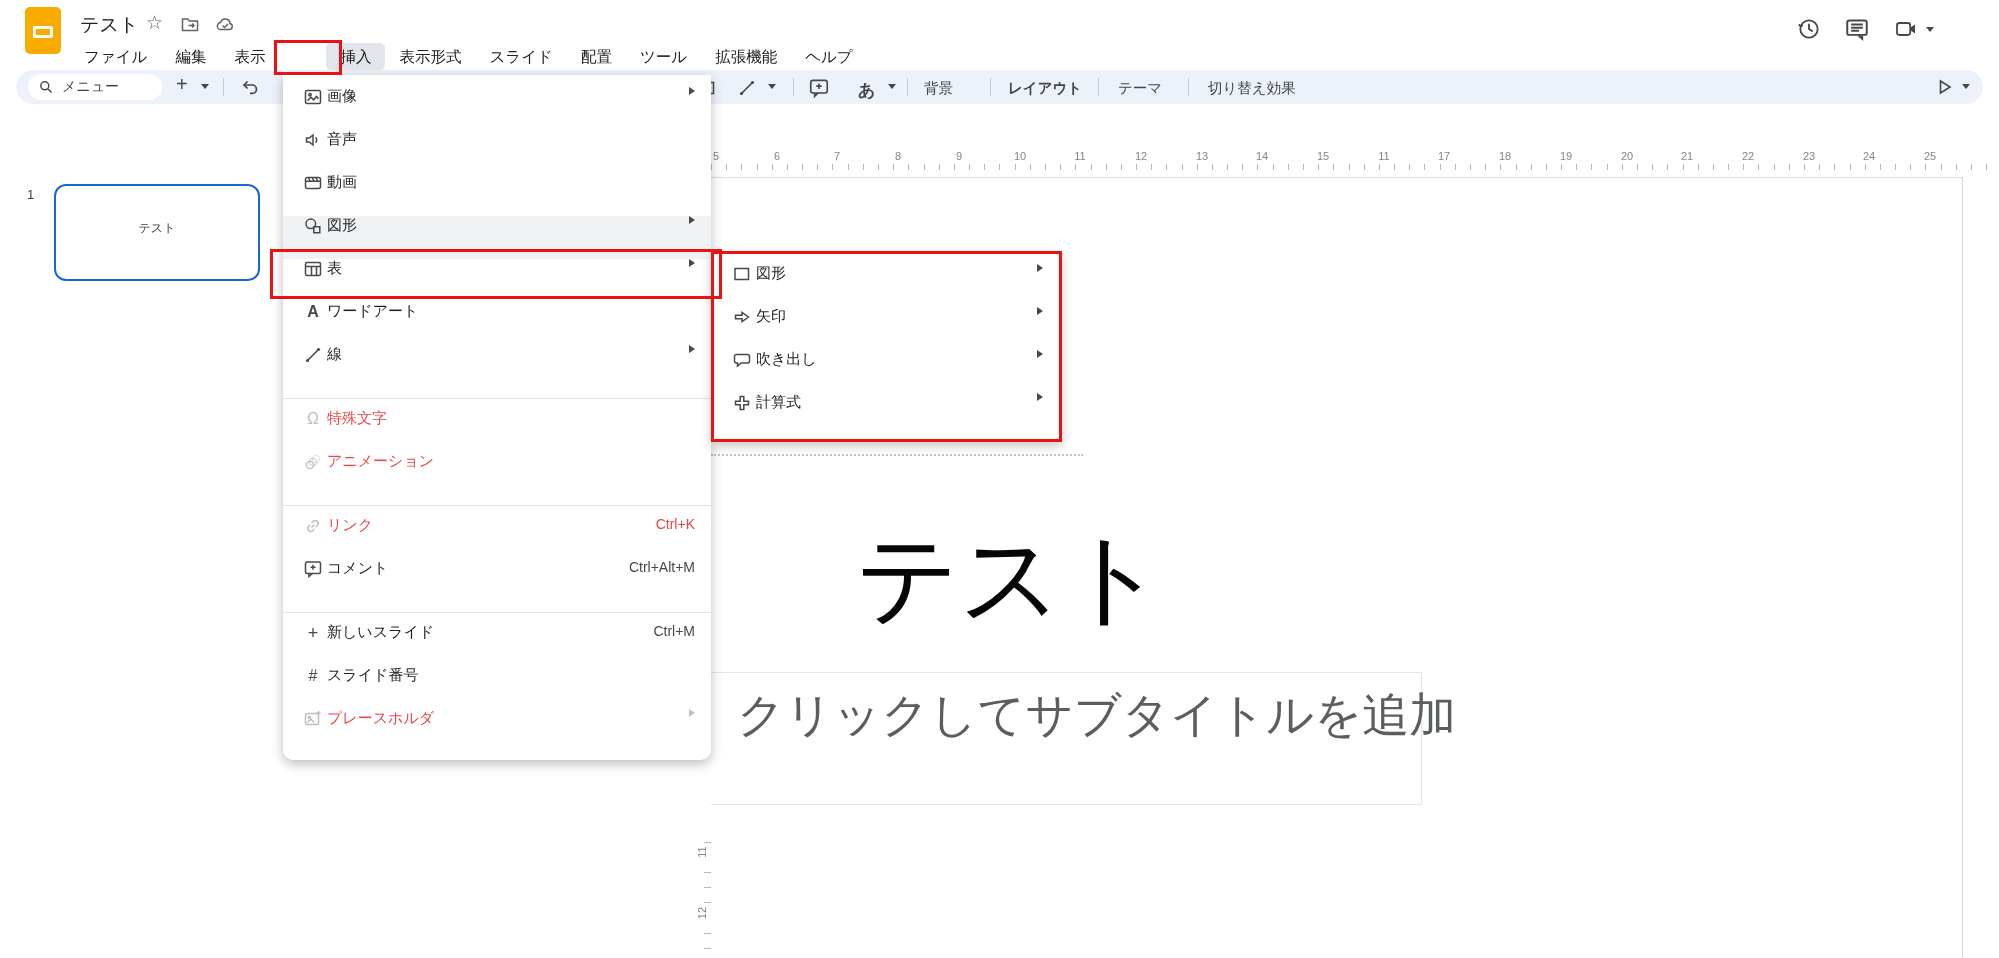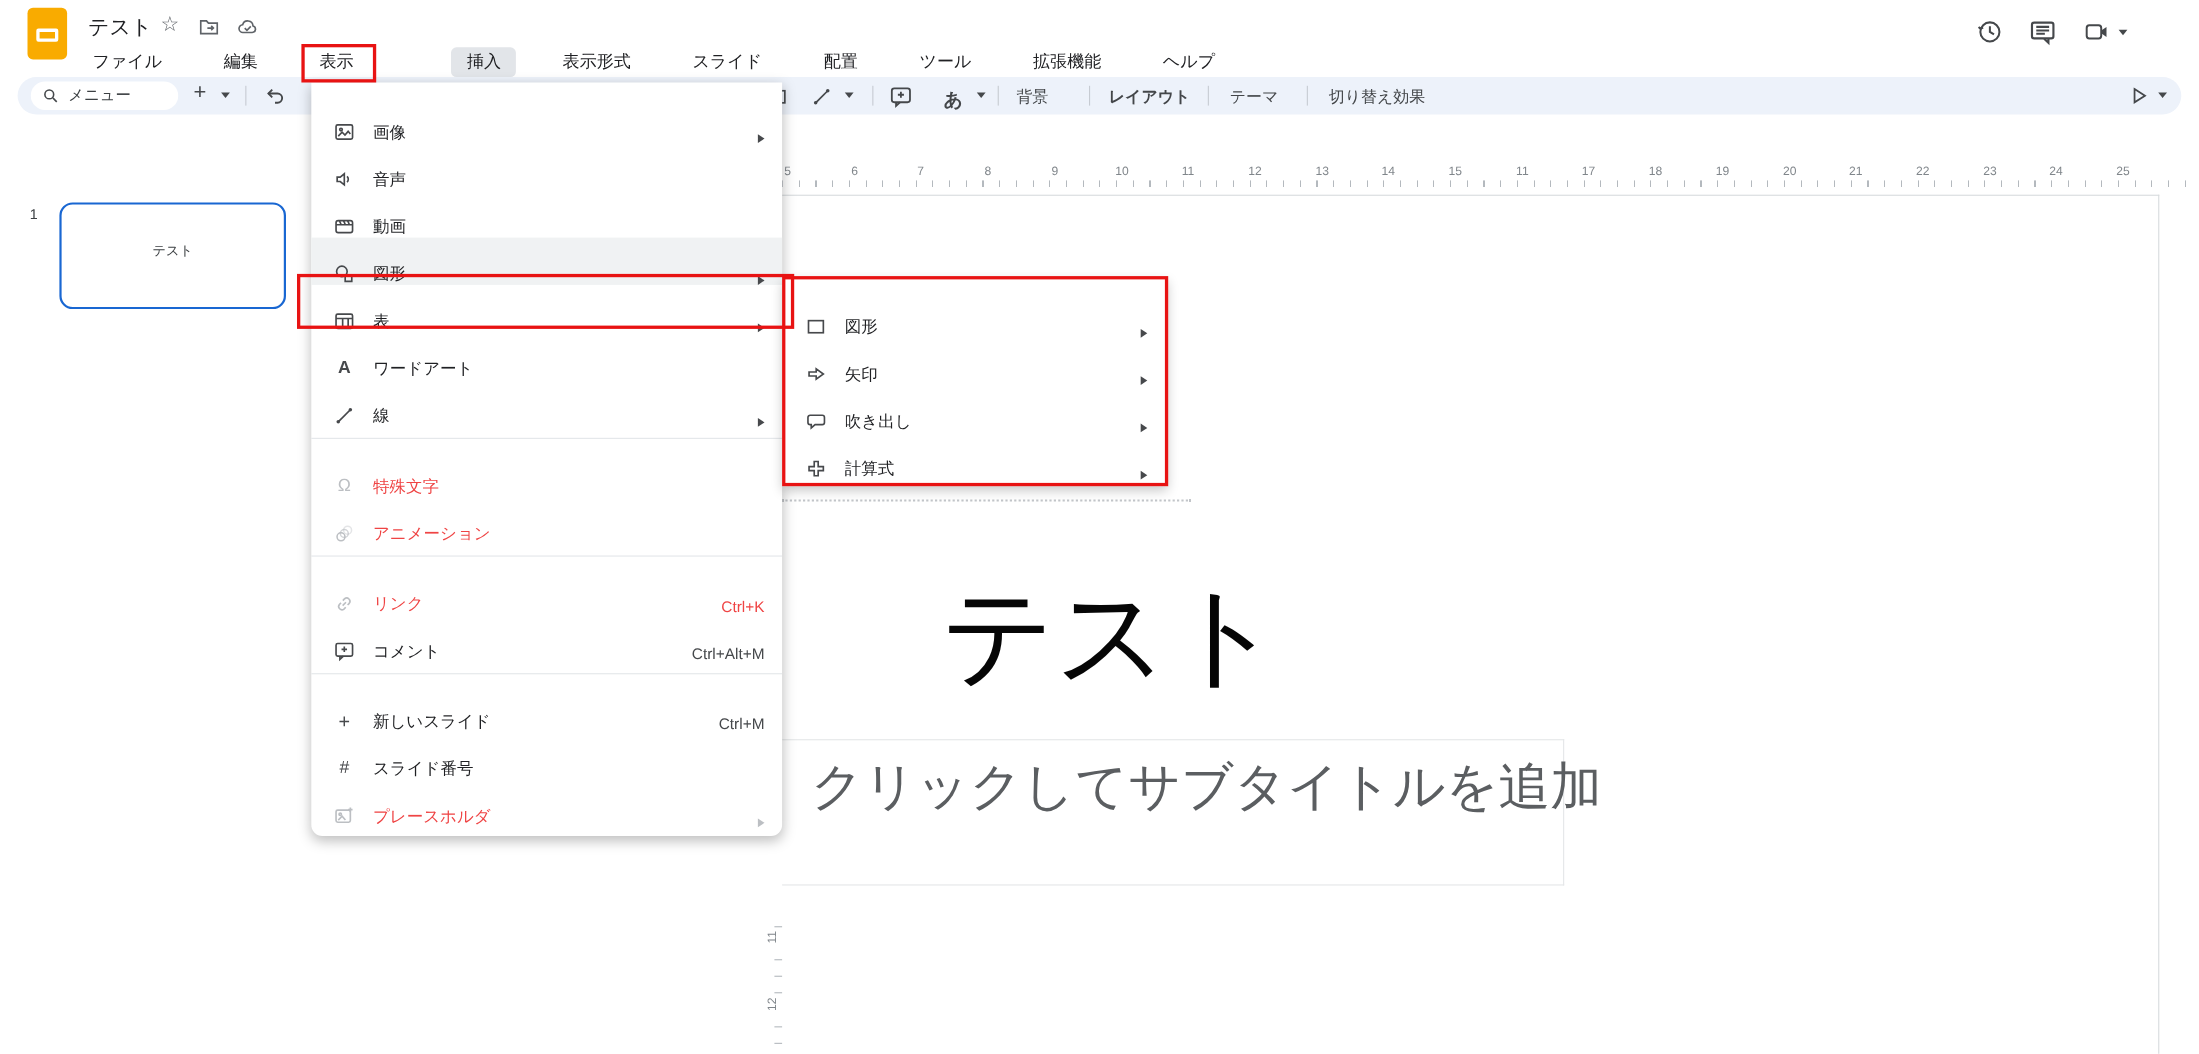--- a/index.html
+++ b/index.html
@@ -7,21 +7,21 @@
     font-family:"Liberation Sans","DejaVu Sans",sans-serif; color:#1f2023; }
   .abs { position:absolute; }
   svg { display:block; }
 
   
   .logo { left:25px; top:7px; width:36px; height:47px; background:#f9ab00; border-radius:5px; z-index:2; }
   .logo .bar { position:absolute; left:8px; top:19px; width:20px; height:12px; border:3.5px solid #fff; border-radius:2px; }
   .doc-title { left:80px; top:12px; font-size:19px; color:#202124; }
   .hdr-ic { color:#5f6368; }
   .star { left:146px; top:11px; font-size:19px; }
-  .menubar { left:70px; top:42px; height:28px; display:flex; align-items:center; z-index:2;gap:28px; }
+  .menubar { left:70px; top:42px; height:28px; display:flex; align-items:center; z-index:2; }
   .mb-item { padding:0 14px; height:27px; line-height:27px; font-size:15.5px; color:#202124; border-radius:5px; }
   .mb-item.active { background:#e2e5e9;margin-left:47px; }
   .right-ics { left:1796px; top:16px; display:flex; align-items:center; gap:22px; color:#45484b; }
 
   
   .toolbar { left:16px; top:70px; width:1967px; height:34px; background:#edf2fa; border-radius:20px; z-index:1; }
   .search-pill { left:28px; top:74px; width:134px; height:26px; background:#fff; border-radius:14px;
      display:flex; align-items:center; gap:8px; padding:0 10px; z-index:2; }
   .search-pill .lbl { font-size:14px; color:#3c4043; }
   .tb-txt { font-size:14.5px; color:#434649; z-index:2; }
@@ -47,21 +47,21 @@
   .vtick { left:704px; width:7px; height:1px; background:#b4b9be; }
   .dash-line { left:711px; top:454px; width:372px; border-top:2px dotted #c2c5c9; }
   .slide-title { left:711px; top:512px; width:600px; text-align:center; font-size:101px; color:#060606; }
   .subtitle-box { left:711px; top:672px; width:711px; height:133px; background:#fff;
      border:1px solid #e4e6e8; border-left:none; }
   .subtitle-txt { left:737px; top:684px; font-size:47px; color:#5b5e61; }
 
   
   .imenu { left:283px; top:75px; width:428px; background:#fff; border-radius:0 0 10px 10px;
      box-shadow:0 4px 12px rgba(0,0,0,.26); padding:12px 0 8px 0; z-index:40; }
-  .mrow { display:flex; align-items:flex-end; height:43px; padding:0 16px 0 20px; gap:16px; font-size:15px; }
+  .mrow { display:flex; align-items:flex-start; height:43px; padding:0 16px 0 20px; gap:4px; font-size:15px; }
   .mrow.hl { background:#f0f2f3; }
   .micon { width:20px; height:20px; color:#47494c; display:flex; align-items:center; justify-content:center;
      font-size:15px; font-weight:500; flex:none; }
   .mlabel { flex:1; color:#1f2023; }
   .mshort { font-size:14px; color:#45484b; }
   .arrow-r { width:0; height:0; border-top:4.5px solid transparent; border-bottom:4.5px solid transparent;
      border-left:6px solid #47494c; flex:none; }
   .mrow.disabled .mlabel, .mrow.disabled .mshort { color:#ef4444; }
   .mrow.disabled .micon { color:#bcbfc3; }
   .mrow.disabled .arrow-r { border-left-color:#bcbfc3; }

